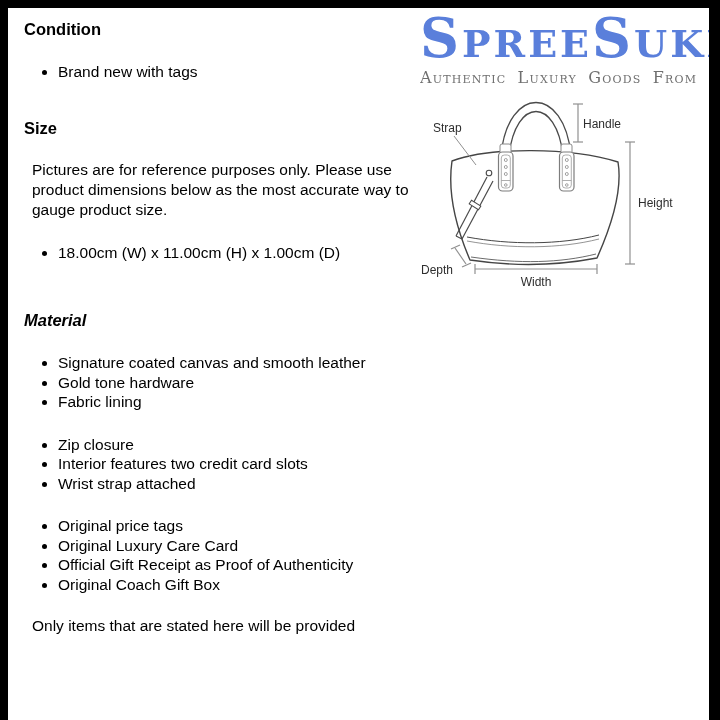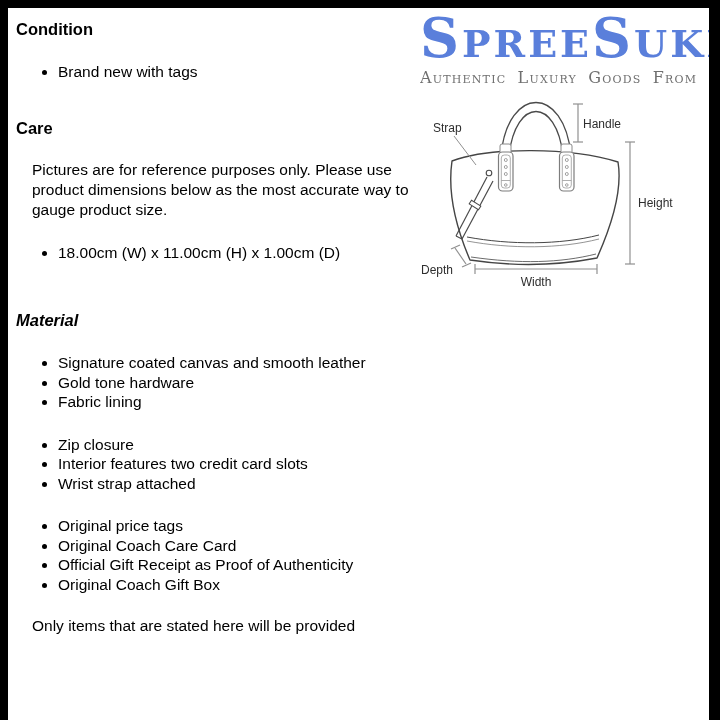--- a/index.html
+++ b/index.html
@@ -19,21 +19,21 @@
     border-right: 11px solid #000000;
     overflow: hidden;
   }
   
   .text-col {
     position: absolute; left: 8px; top: 0;
     width: 398px;
     font-size: 15.5px;
   }
   .text-col h3 {
-    margin: 0; font-size: 16.5px; line-height: 19px; font-weight: bold;
+    margin: 8px; font-size: 16.5px; line-height: 19px; font-weight: bold;
   }
   .h-condition { margin-top: 12px !important; }
   .h-size      { margin-top: 37px !important; }
   .h-material  { margin-top: 49px !important; font-style: italic; }
   .h-details   { margin-top: 43px !important; }
   .h-included  { margin-top: 21px !important; }
   .text-col ul {
     margin: 23px 0 0 0; padding-left: 42px;
     list-style: disc;
   }
@@ -77,42 +77,42 @@
 
 <div class="page">
 
   <div class="text-col">
 
     <h3 class="h-condition">Condition</h3>
     <ul>
       <li>Brand new with tags</li>
     </ul>
 
-    <h3 class="h-size">Care</h3>
+    <h3 class="h-size">Size</h3>
     <p>Pictures are for reference purposes only. Please use product dimensions below as the most accurate way to gauge product size.</p>
     <ul>
       <li>18.00cm (W) x 11.00cm (H) x 1.00cm (D)</li>
     </ul>
 
     <h3 class="h-material">Material</h3>
     <ul>
       <li>Signature coated canvas and smooth leather</li>
       <li>Gold tone hardware</li>
       <li>Fabric lining</li>
     </ul>
 
     <ul>
       <li>Zip closure</li>
       <li>Interior features two credit card slots</li>
       <li>Wrist strap attached</li>
     </ul>
 
     <ul>
       <li>Original price tags</li>
-      <li>Original Coach Care Card</li>
+      <li>Original Luxury Care Card</li>
       <li>Official Gift Receipt as Proof of Authenticity</li>
       <li>Original Coach Gift Box</li>
     </ul>
 
     <p class="footer-note">Only items that are stated here will be provided</p>
   </div>
 
   <div class="brand-col">
 
     <div class="logo">SpreeSuki</div>

